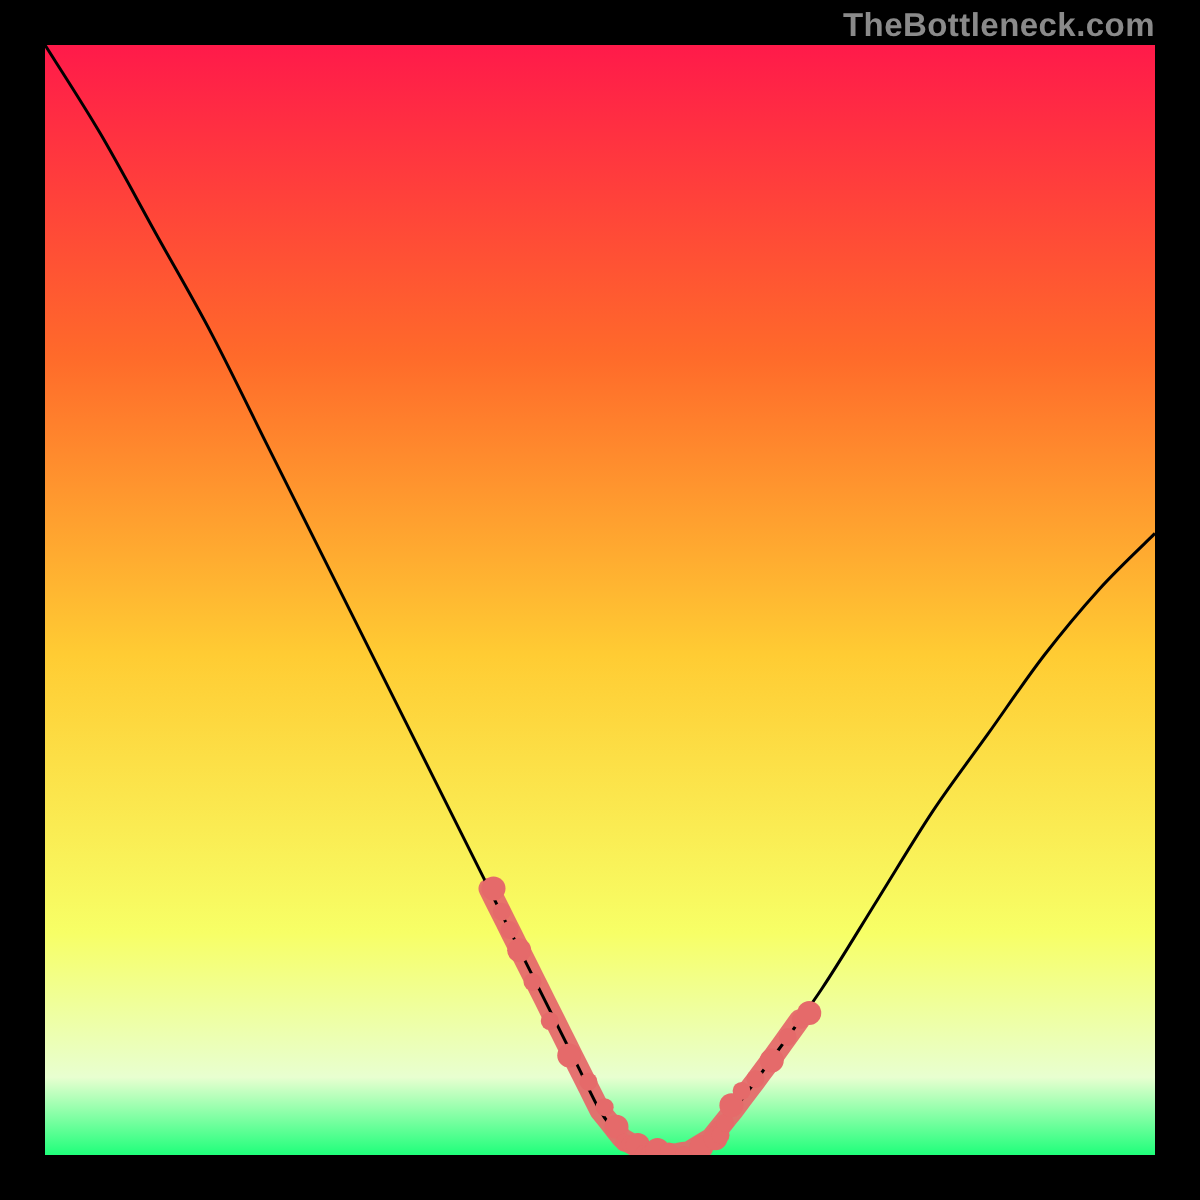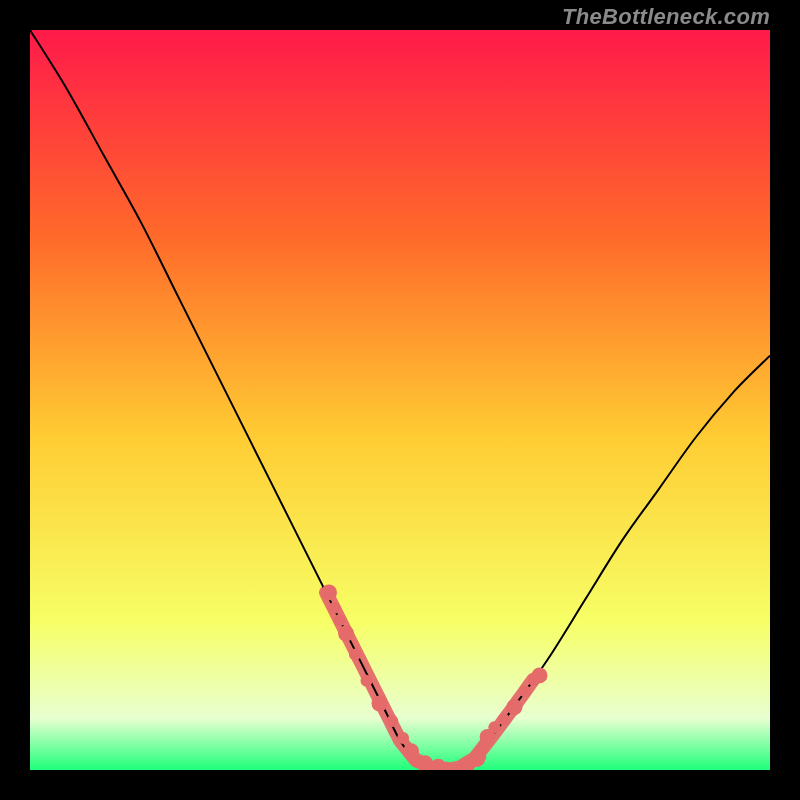--- a/index.html
+++ b/index.html
@@ -10,21 +10,20 @@
     background: #000000;
     overflow: hidden;
   }
   .frame {
     position: absolute;
     top: 0;
     left: 0;
     width: 800px;
     height: 636px;
     background: #000000;
-    font-style: italic;
   }
   .plot-area {
     position: absolute;
     left: 30px;
     top: 30px;
     width: 740px;
     height: 740px;
     overflow: hidden;
   }
   .watermark {

